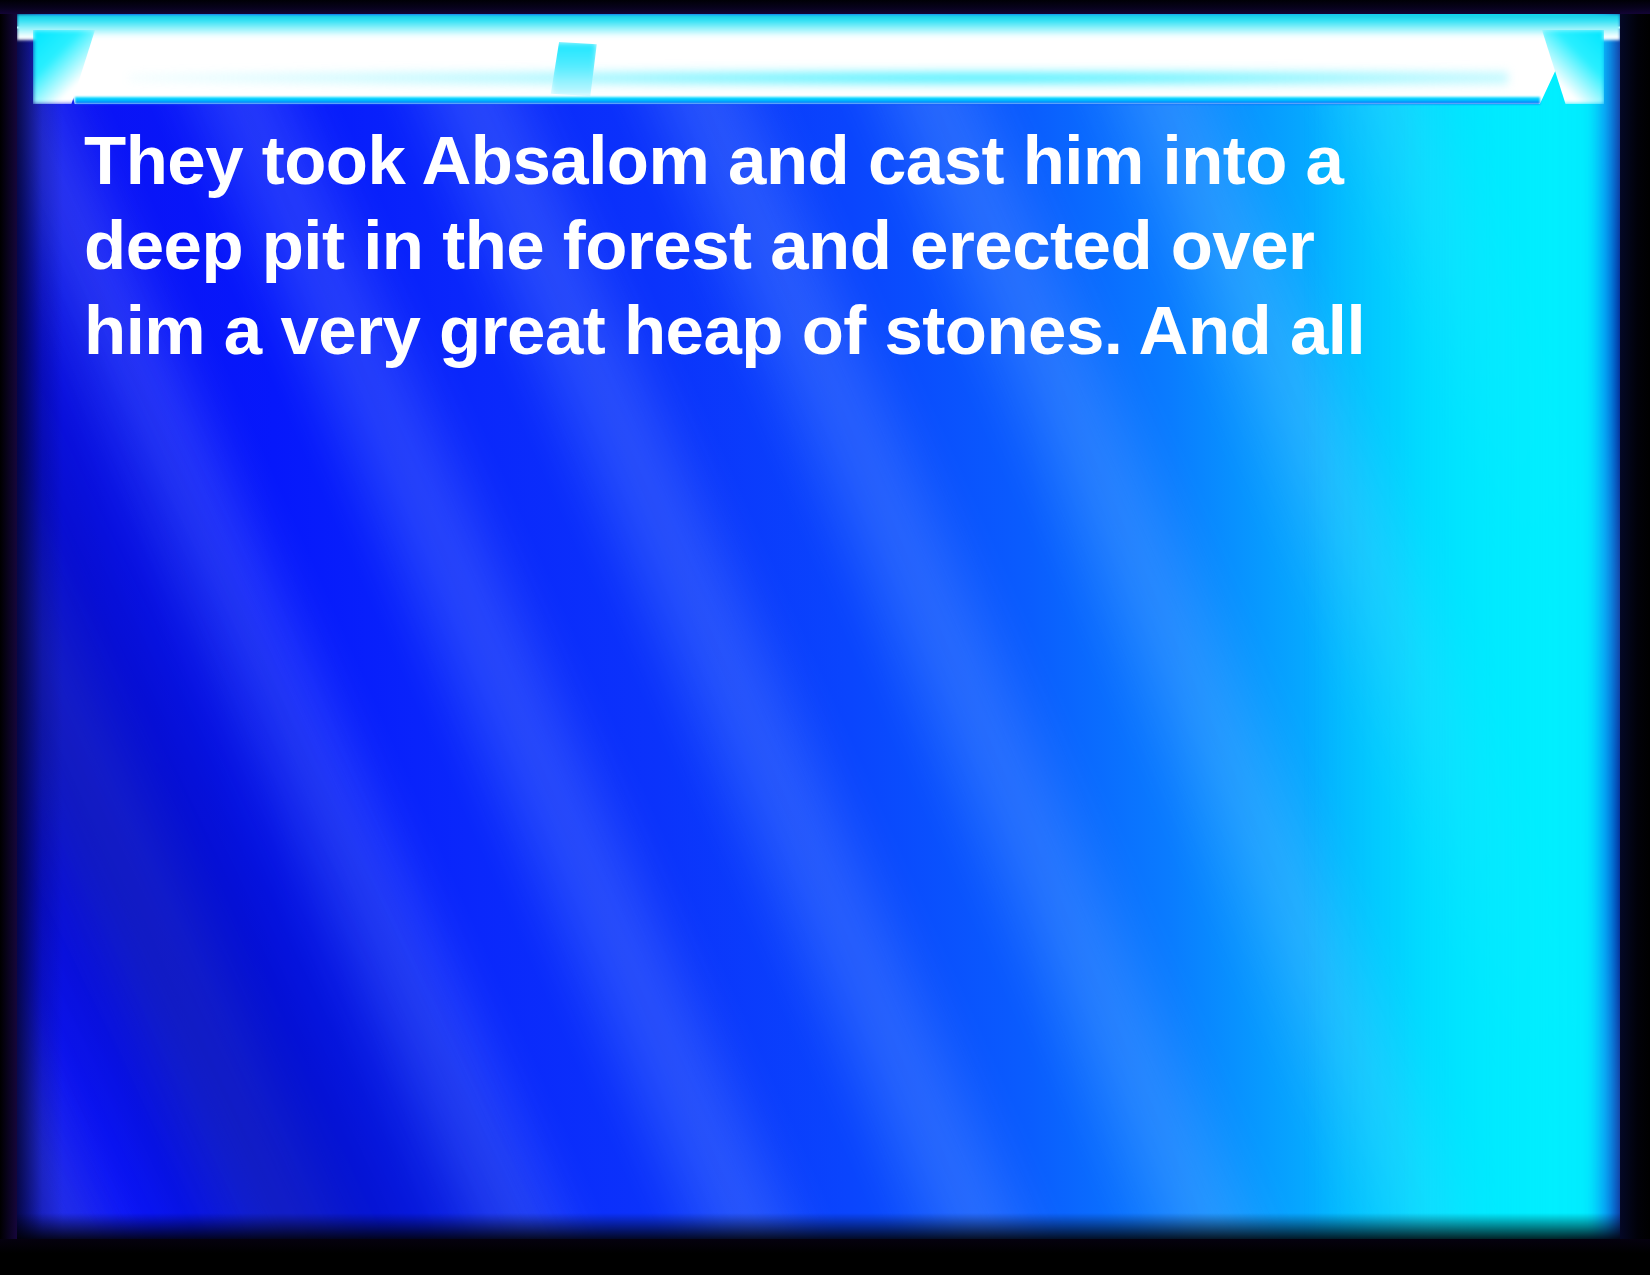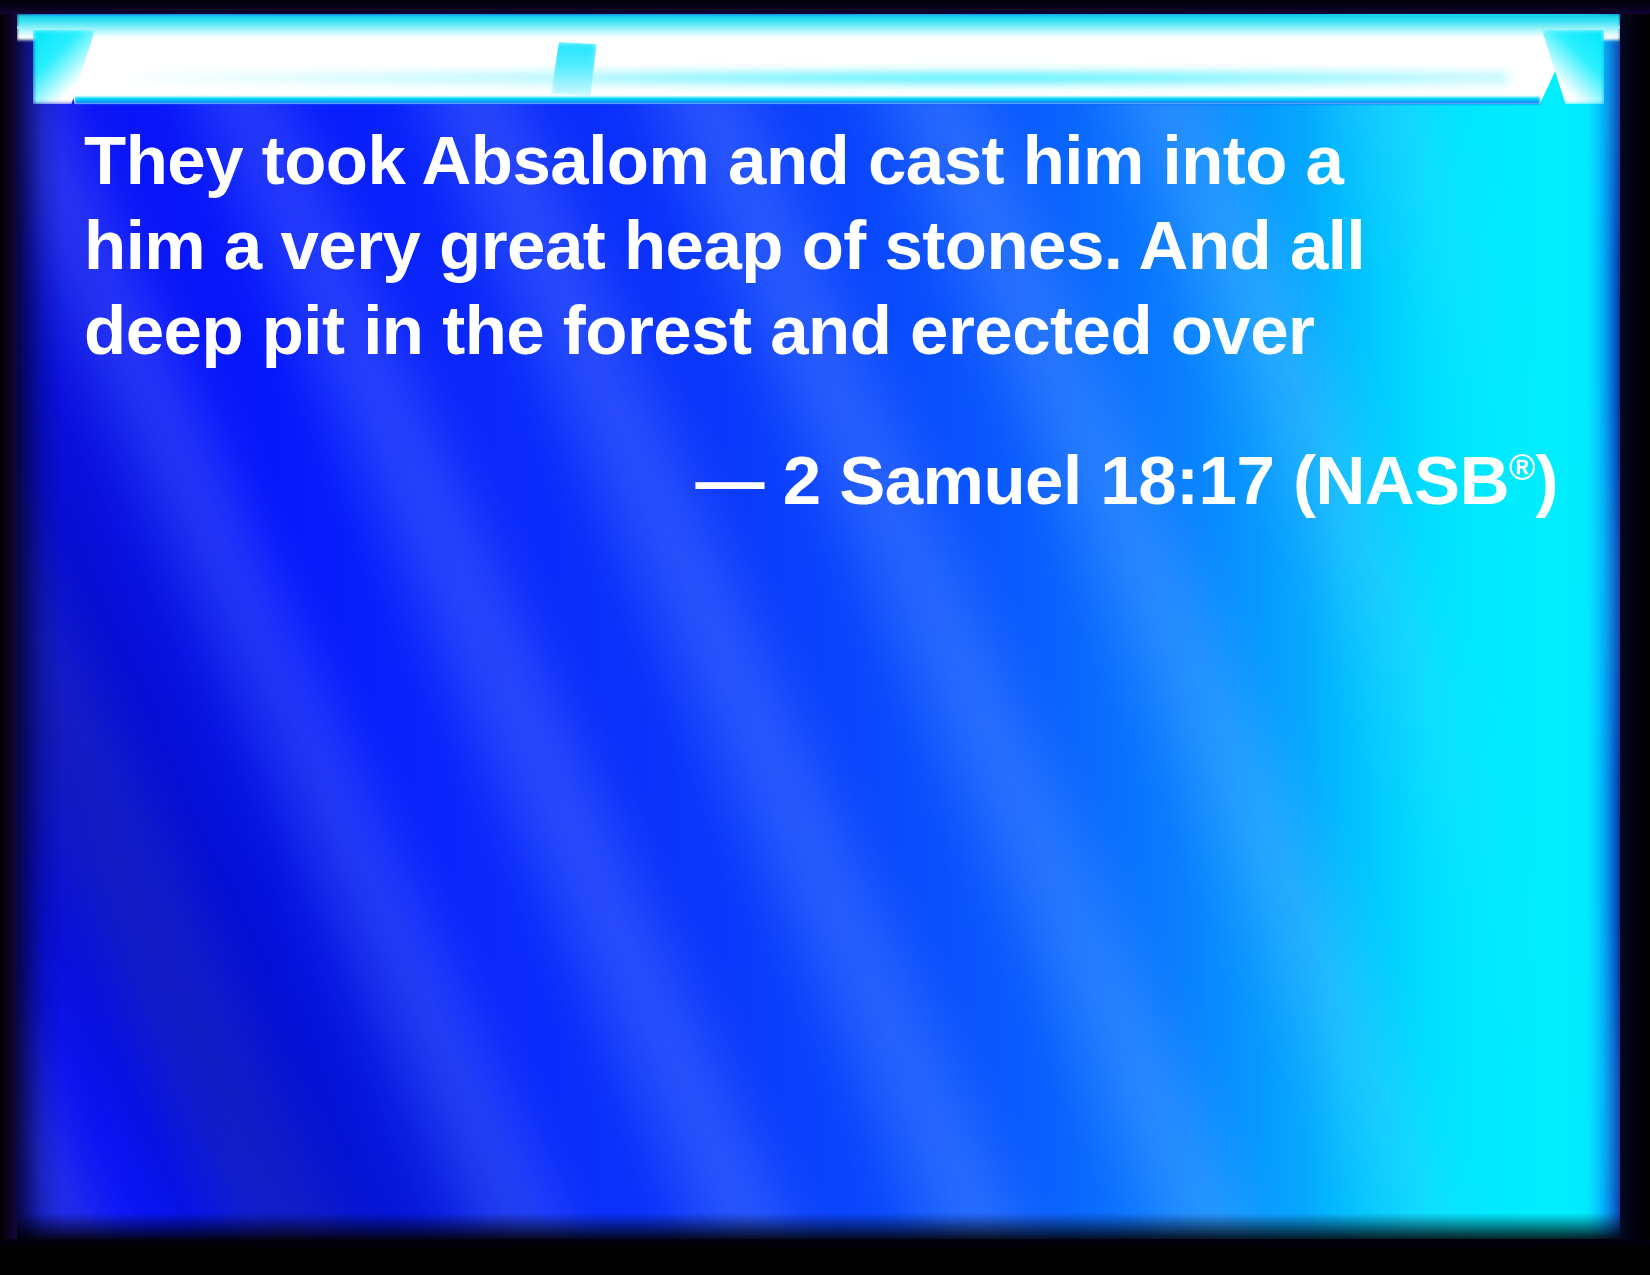--- a/index.html
+++ b/index.html
@@ -319,24 +319,23 @@
     <div class="top-band-cyanline"></div>
     <div class="top-band-edge-l"></div>
     <div class="top-band-edge-r"></div>
     <div class="top-band-glow"></div>
     <div class="top-band-notch"></div>
     <div class="top-band-underline"></div>
   </div>
 
   <div class="verse-block">
     <div class="verse-line">They took Absalom and cast him into a</div>
+    <div class="verse-line">deep pit in the forest and erected over</div>
     <div class="verse-line">him a very great heap of stones. And all</div>
-    <div class="verse-line">deep pit in the forest and erected over</div>
-
-    <div class="attrib-line"><span>—</span><span>&nbsp;</span><span>2 Samuel</span><span>&nbsp;</span><span>18:17</span><span>&nbsp;</span><span>(NASB</span><span class="reg-mark">®</span><span>)</span></div>
+
   </div>
 
   <div class="frame-top"></div>
   <div class="frame-bottom"></div>
   <div class="frame-left"></div>
   <div class="frame-right"></div>
 
 </div>
 
 </body></html>

